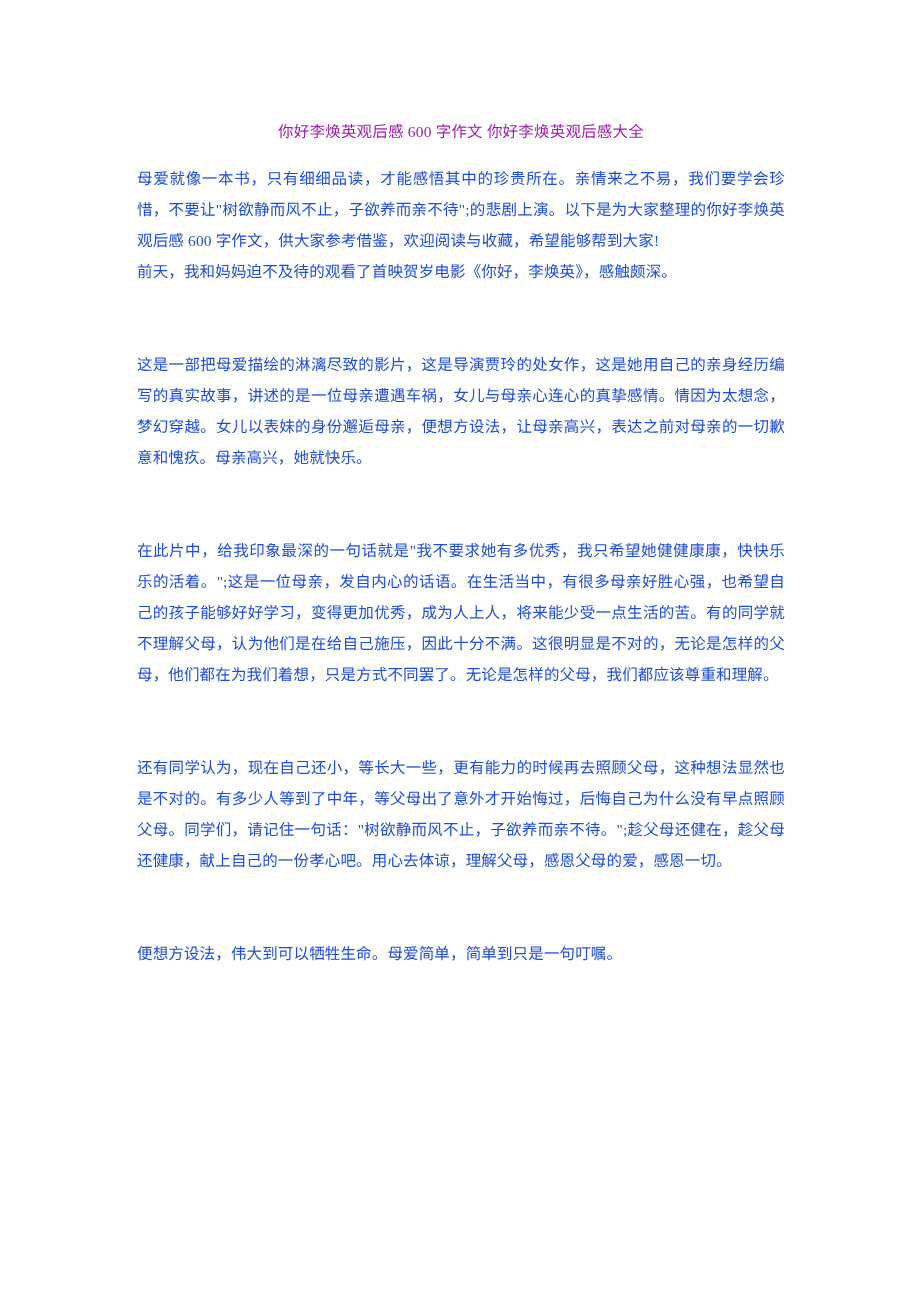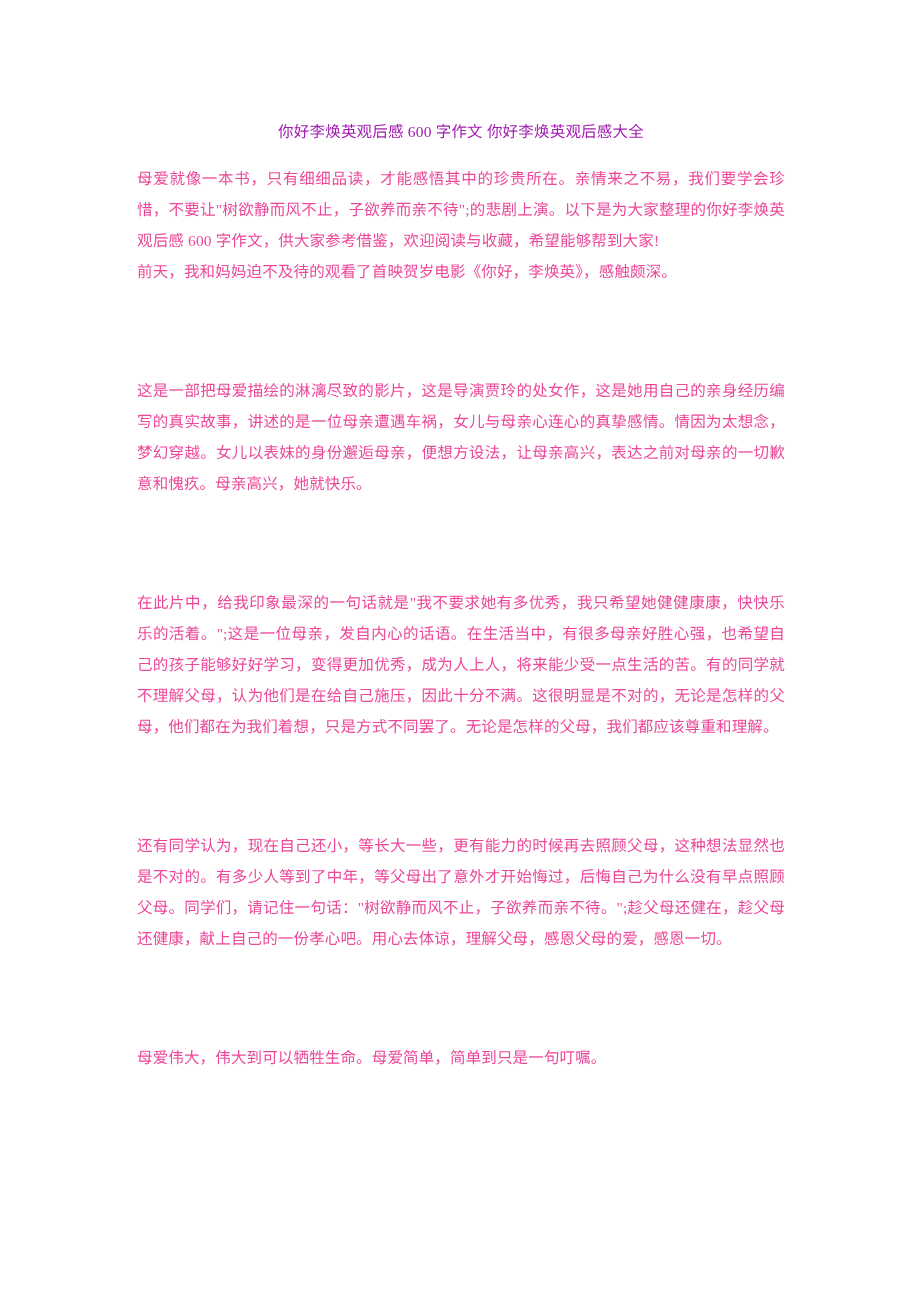--- a/index.html
+++ b/index.html
@@ -40,28 +40,28 @@
     letter-spacing: 0.2px;
     color: #a21caf;
   }
   .para {
     font-size: 15.5px;
     line-height: 31px;
     margin: 0;
     text-align: justify;
     text-justify: inter-ideograph;
     letter-spacing: 0.15px;
-    color: #ec4899;
+    color: #1d4ed8;
     word-break: break-all;
   }
   .para.lead {
     margin-top: 16px;
   }
   .para.gap {
-    margin-top: 88px;
+    margin-top: 62px;
   }
   .section-head {
     font-size: 15.5px;
     line-height: 31px;
     margin: 0;
     margin-top: 62px;
     font-weight: normal;
     color: #141414;
     letter-spacing: 0.15px;
   }
@@ -82,16 +82,16 @@
 
     <p class="para">前天，我和妈妈迫不及待的观看了首映贺岁电影《你好，李焕英》，感触颇深。</p>
 
     <p class="para gap">这是一部把母爱描绘的淋漓尽致的影片，这是导演贾玲的处女作，这是她用自己的亲身经历编写的真实故事，讲述的是一位母亲遭遇车祸，女儿与母亲心连心的真挚感情。情因为太想念，梦幻穿越。女儿以表妹的身份邂逅母亲，便想方设法，让母亲高兴，表达之前对母亲的一切歉意和愧疚。母亲高兴，她就快乐。</p>
 
     <p class="para gap">在此片中，给我印象最深的一句话就是"我不要求她有多优秀，我只希望她健健康康，快快乐乐的活着。";这是一位母亲，发自内心的话语。在生活当中，有很多母亲好胜心强，也希望自己的孩子能够好好学习，变得更加优秀，成为人上人，将来能少受一点生活的苦。有的同学就不理解父母，认为他们是在给自己施压，因此十分不满。这很明显是不对的，无论是怎样的父母，他们都在为我们着想，只是方式不同罢了。无论是怎样的父母，我们都应该尊重和理解。</p>
 
     <p class="para gap">还有同学认为，现在自己还小，等长大一些，更有能力的时候再去照顾父母，这种想法显然也是不对的。有多少人等到了中年，等父母出了意外才开始悔过，后悔自己为什么没有早点照顾父母。同学们，请记住一句话："树欲静而风不止，子欲养而亲不待。";趁父母还健在，趁父母还健康，献上自己的一份孝心吧。用心去体谅，理解父母，感恩父母的爱，感恩一切。</p>
 
 
-    <p class="para gap">母爱伟大，伟大到可以牺牲生命。母爱简单，简单到只是一句叮嘱。</p>
+    <p class="para gap">便想方设法，伟大到可以牺牲生命。母爱简单，简单到只是一句叮嘱。</p>
 
   </div>
 </div>
 
 </body></html>

